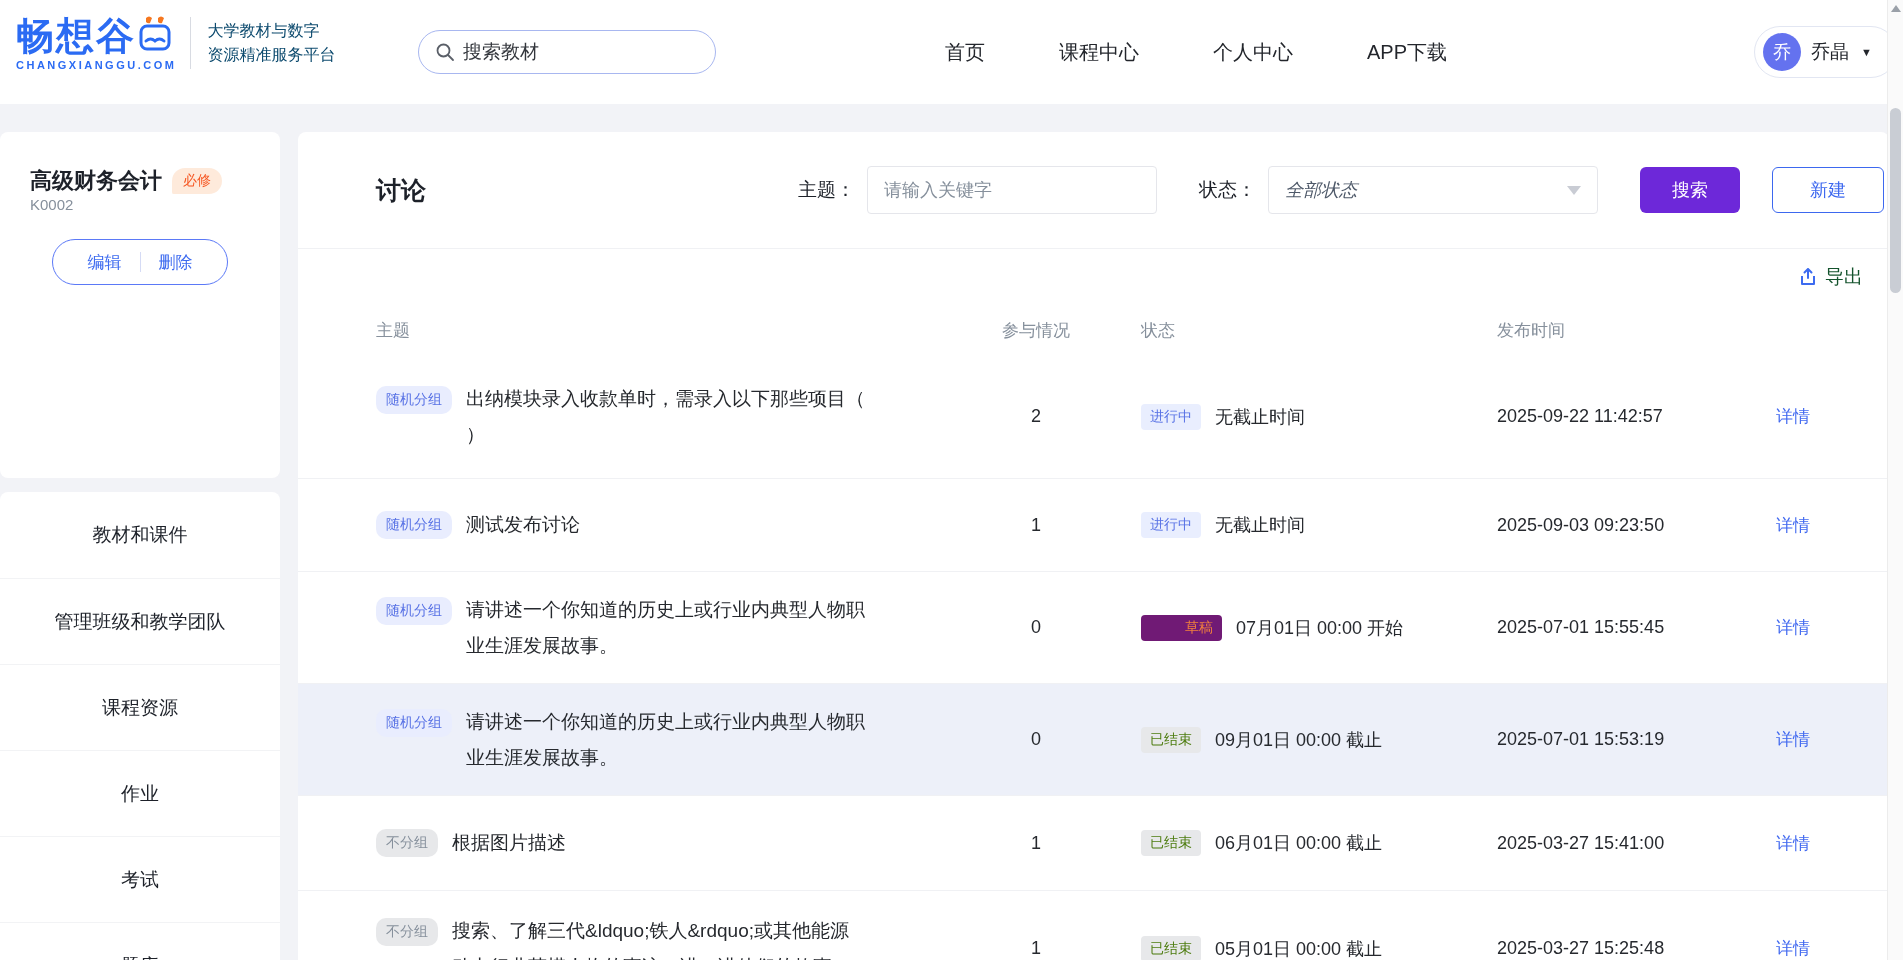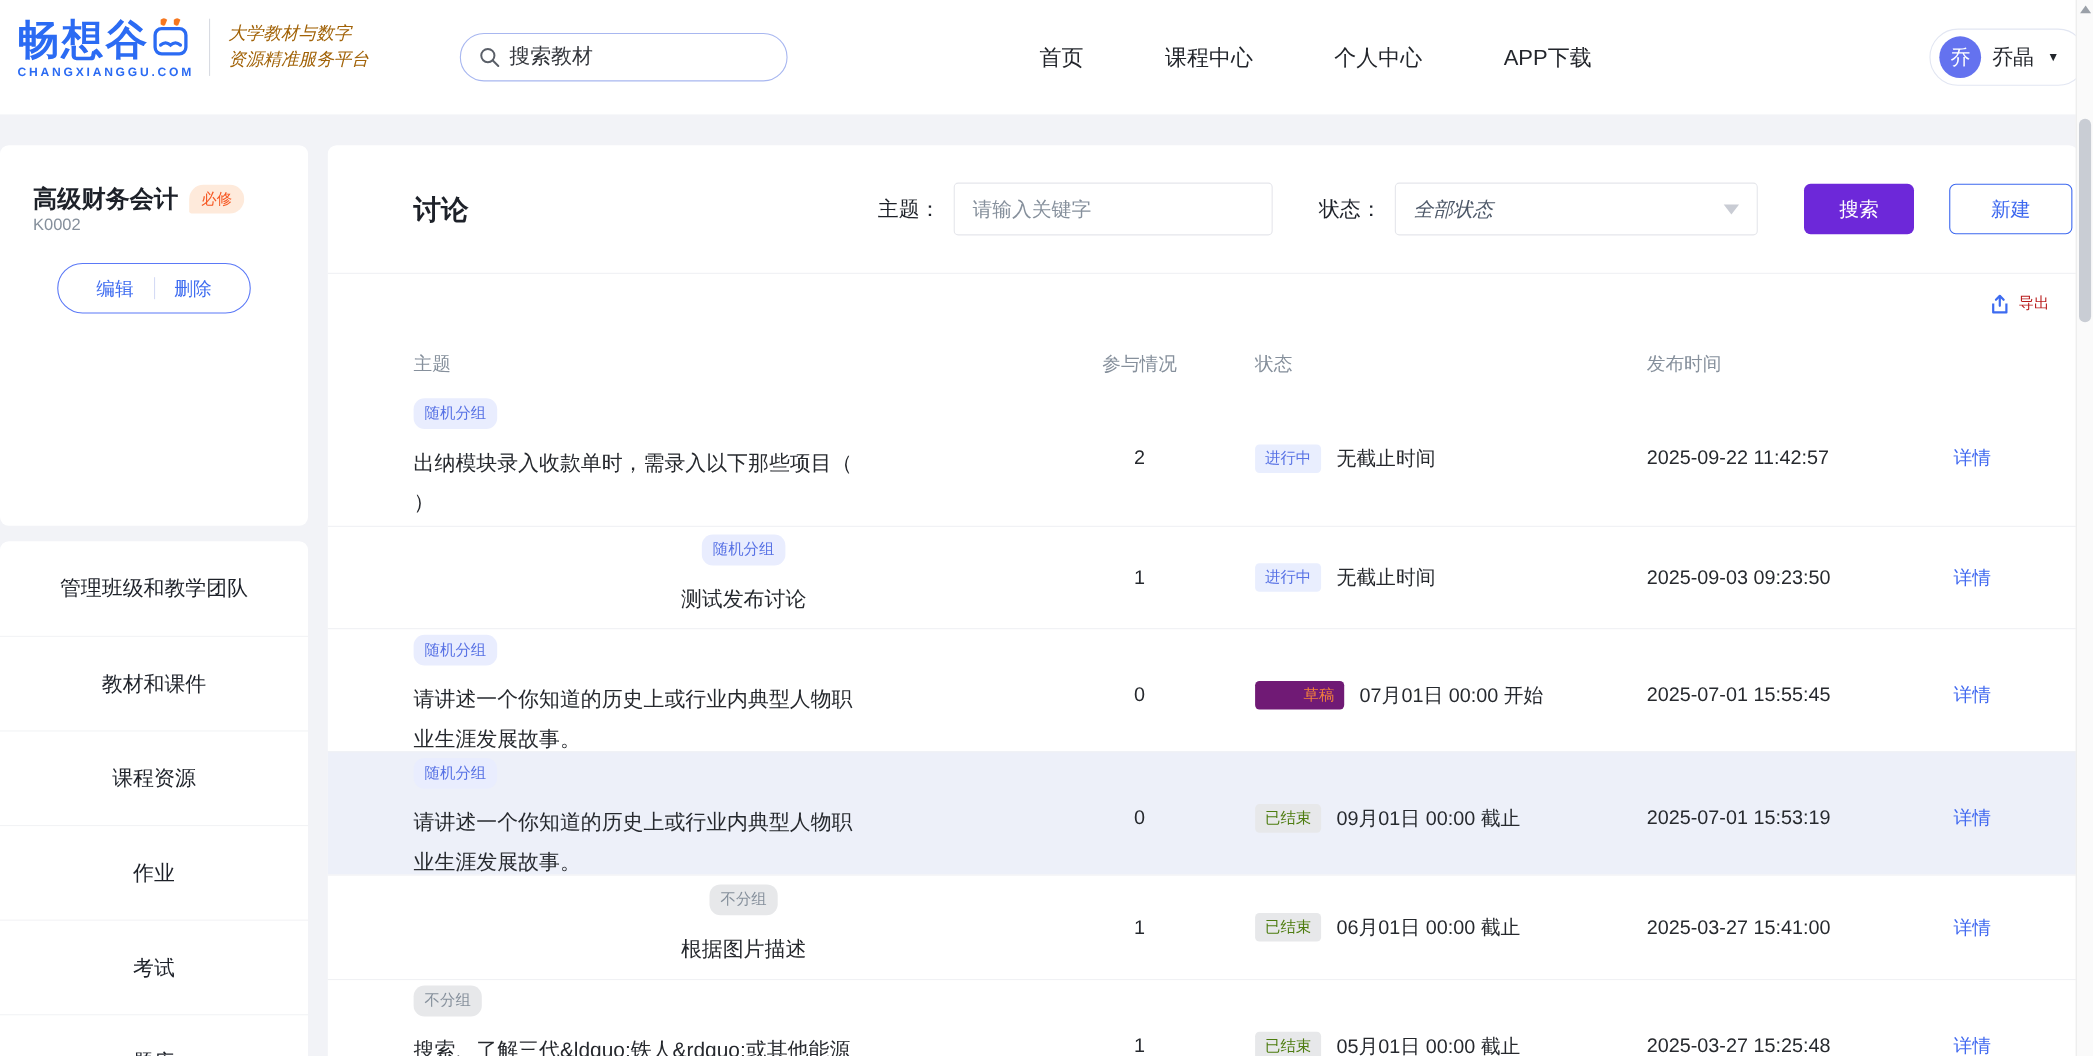--- a/index.html
+++ b/index.html
@@ -8,21 +8,21 @@
     font-family:"Liberation Sans","DejaVu Sans",sans-serif;
     background:#f2f3f7; position:relative; color:#1d2129;
   }
   
   .navbar { position:absolute; left:0; top:0; width:1903px; height:104px; background:#fff; }
   .logo-wrap { position:absolute; left:16px; top:14px; display:flex; align-items:center; }
   .logo-top { display:flex; align-items:flex-end; gap:2px; }
   .logo-text { font-size:38px; font-weight:bold; color:#2b6bf3; letter-spacing:2px; line-height:40px; }
   .logo-domain { font-size:11px; font-weight:bold; color:#2b6bf3; letter-spacing:2.5px; margin-top:3px; }
   .logo-divider { width:1px; height:52px; background:#d8dbe2; margin:0 16px 0 14px; }
-  .tagline { font-size:16px; color:#a16207; line-height:24px; font-family:"Liberation Serif","DejaVu Serif",serif; font-style:italic; }
+  .tagline { font-size:16px; color:#0c4a6e; line-height:24px; font-family:"Liberation Serif","DejaVu Serif",serif; }
   .nav-search { position:absolute; left:418px; top:30px; width:298px; height:44px; border:1.5px solid #a8b7f0; border-radius:22px; display:flex; align-items:center; background:#fff; }
   .nav-search svg { margin:0 8px 0 16px; flex:0 0 auto; }
   .nav-search input { border:none; outline:none; font-size:19px; color:#33363c; width:200px; background:transparent; }
   .nav-search input::placeholder { color:#33363c; opacity:1; }
   .nav-links { position:absolute; left:945px; top:0; height:104px; display:flex; align-items:center; gap:74px; }
   .nav-link { font-size:20px; color:#23262c; cursor:pointer; white-space:nowrap; }
   .user-chip { position:absolute; right:6px; top:26px; height:52px; border:1px solid #e2e6f2; border-radius:26px; background:#fff; display:flex; align-items:center; padding:0 24px 0 8px; gap:10px; }
   .avatar { width:38px; height:38px; border-radius:50%; background:#6472ef; color:#fff; font-size:18px; display:flex; align-items:center; justify-content:center; }
   .user-name { font-size:19px; color:#23262c; }
   .user-caret { font-size:11px; color:#23262c; margin-left:2px; }
@@ -51,35 +51,35 @@
   .filter-label { font-size:19px; color:#1d2129; white-space:nowrap; }
   .lbl-topic { margin-left:auto; }
   .topic-input { width:290px; height:48px; border:1px solid #e5e6eb; border-radius:4px; margin-left:12px; font-size:18px; color:#33363c; padding:0 16px; outline:none; }
   .topic-input::placeholder { color:#86909c; }
   .lbl-status { margin-left:42px; }
   .status-select { width:330px; height:48px; border:1px solid #e5e6eb; border-radius:4px; margin-left:12px; display:flex; align-items:center; padding:0 16px; font-size:18px; color:#4e5969; cursor:pointer; position:relative;font-style:italic; }
   .select-caret { margin-left:auto; width:0; height:0; border-left:7px solid transparent; border-right:7px solid transparent; border-top:9px solid #c9ccd4; }
   .btn-search { width:100px; height:46px; background:#6d28d9; color:#fff; font-size:18px; border:none; border-radius:6px; margin-left:42px; cursor:pointer; }
   .btn-create { width:112px; height:46px; background:#fff; color:#3d68ef; font-size:18px; border:1px solid #3d68ef; border-radius:6px; margin-left:32px; cursor:pointer; }
   .export-bar { height:56px; display:flex; align-items:center; justify-content:flex-end; padding-right:26px; }
-  .export-link { display:flex; gap:7px; color:#b91c1c; font-size:14px; cursor:pointer; }
+  .export-link { display:flex; align-items:center; gap:7px; color:#14532d; font-size:19px; cursor:pointer; }
   
   .tbl-grid { display:grid; grid-template-columns:600px 120px 350px 276px 112px; padding:0 55px 0 78px; align-items:center; }
   .tbl-head { height:50px; color:#86909c; font-size:17px; }
   .cell-part { text-align:center; }
   .cell-status { padding-left:45px; display:flex; align-items:center; gap:14px; }
   .head-status { padding-left:45px; }
   .cell-time { padding-left:51px; }
   .cell-action { padding-left:54px; }
   .row { font-size:18px; color:#26292e; }
   .row + .row { border-top:1px solid #f0f1f4; }
   .row.h123 { height:123px; } .row.h93 { height:93px; } .row.h112 { height:112px; }
   .row.h95 { height:95px; } .row.h116 { height:116px; }
   .row.highlighted { background:#edf0f9; }
-  .topic-cell { display:flex; gap:14px; align-items:center;flex-direction:column; }
+  .topic-cell { display:flex; gap:14px; align-items:center; }
   .row.two-line .topic-cell { align-items:flex-start; }
   .row.two-line .group-badge { margin-top:5px; }
   .topic-text { font-size:19px; line-height:36px; white-space:pre-line; }
   .group-badge { font-size:14px; padding:5px 10px; border-radius:10px; white-space:nowrap; flex:0 0 auto; }
   .group-random { background:#e9edfe; color:#5872e5; }
   .group-none { background:#e7e8ea; color:#86909c; }
   .status-badge { font-size:14px; padding:4px 9px; border-radius:4px; white-space:nowrap; }
   .status-ongoing { background:#e9eefe; color:#5872e5; }
   .status-draft { background:#701a75; color:#f2803c;padding-left:44px; }
   .status-ended { background:#e7e8ea; color:#4d7c0f; }
@@ -152,23 +152,23 @@
   <div class="course-code">K0002</div>
   <div class="pill-actions">
     <span class="act">编辑</span>
     <span class="pill-sep"></span>
     <span class="act">删除</span>
   </div>
 </div>
 
 <div class="menu-card">
 
+    <div class="menu-item">教材和课件</div>
+
     <div class="menu-item">管理班级和教学团队</div>
-
-    <div class="menu-item">教材和课件</div>
 
     <div class="menu-item">课程资源</div>
 
     <div class="menu-item">作业</div>
 
     <div class="menu-item">考试</div>
 
     <div class="menu-item">题库</div>
 
 </div>

